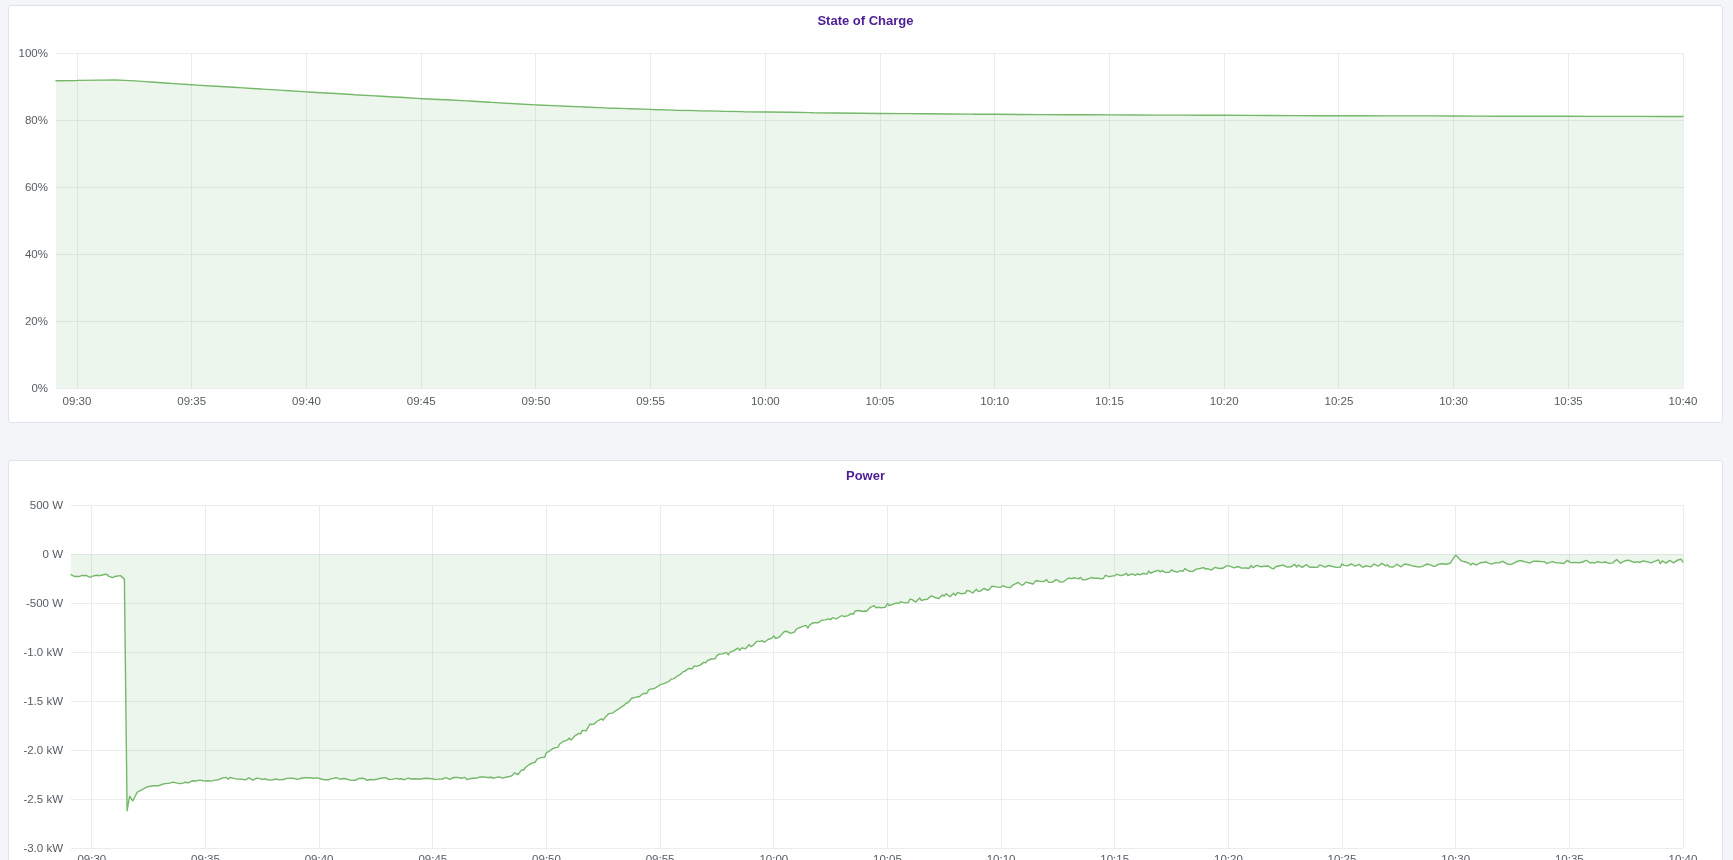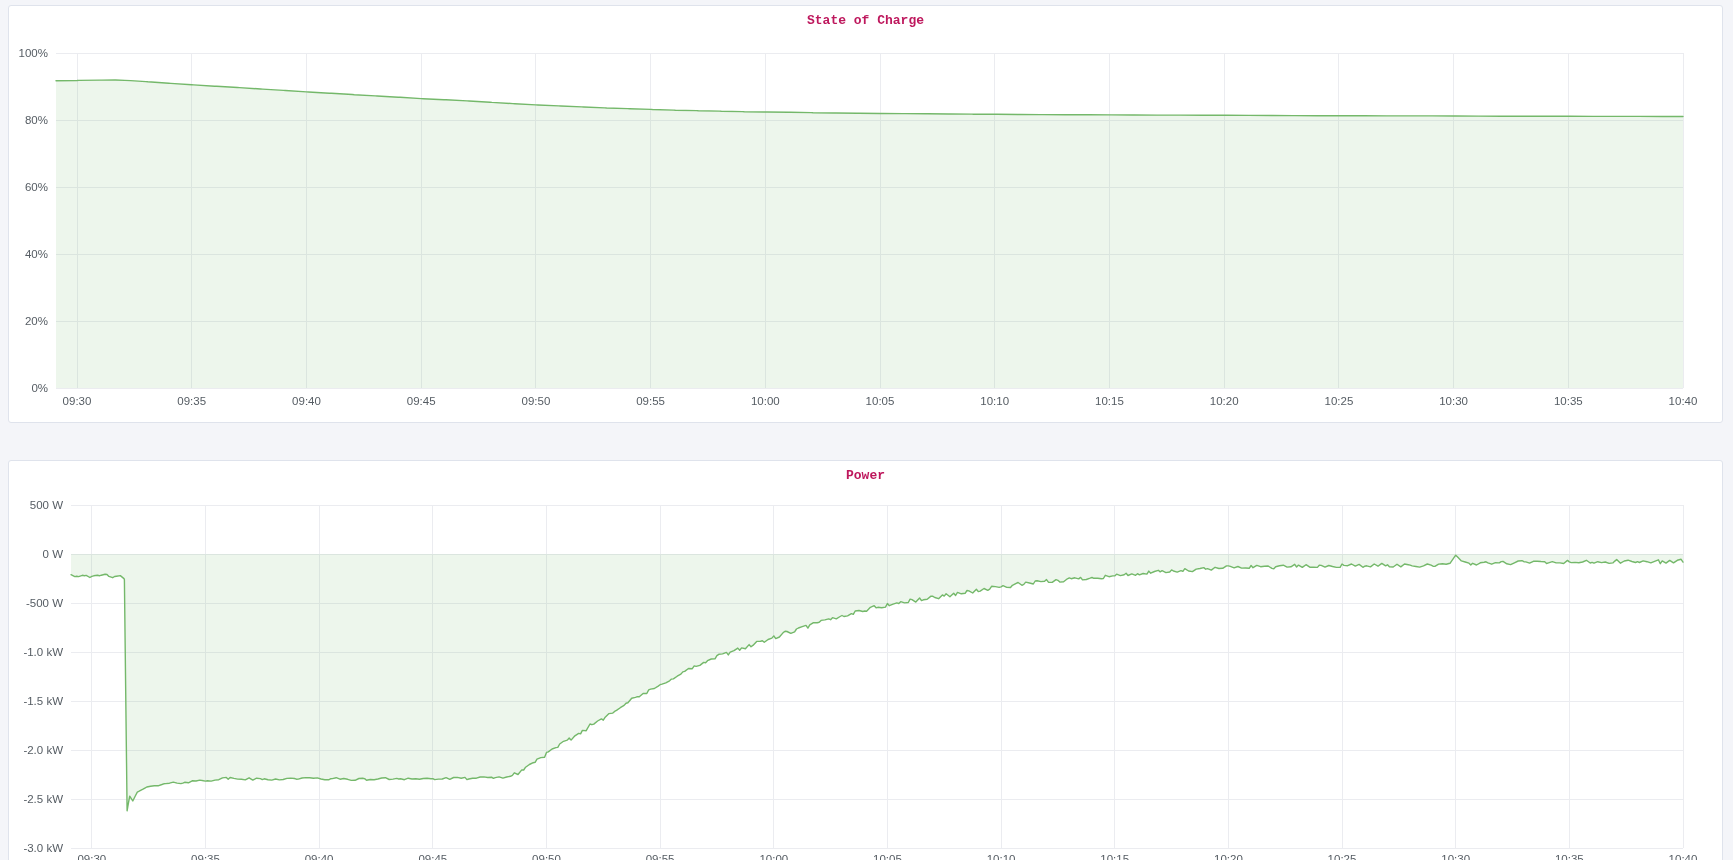--- a/index.html
+++ b/index.html
@@ -20,23 +20,22 @@
     box-sizing: border-box;
   }
   #panel-soc   { top: 5px; }
   #panel-power { top: 460px; }
   .panel-title {
     position: absolute;
     top: 7px; left: 0; right: 0;
     text-align: center;
     font-size: 13px;
     font-weight: 700;
-    color: #be185d;
+    color: #4c1d95;
     cursor: pointer;
-    font-family: Liberation Mono, monospace;
   }
   .chart-svg { position: absolute; left: 0; top: 0; }
   .grid { stroke: #ebecf0; stroke-width: 1; shape-rendering: crispEdges; }
   .tick-label {
     font-family: "Liberation Sans", sans-serif;
     font-size: 11.5px;
     fill: #555c63;
   }
 </style>
 </head>

